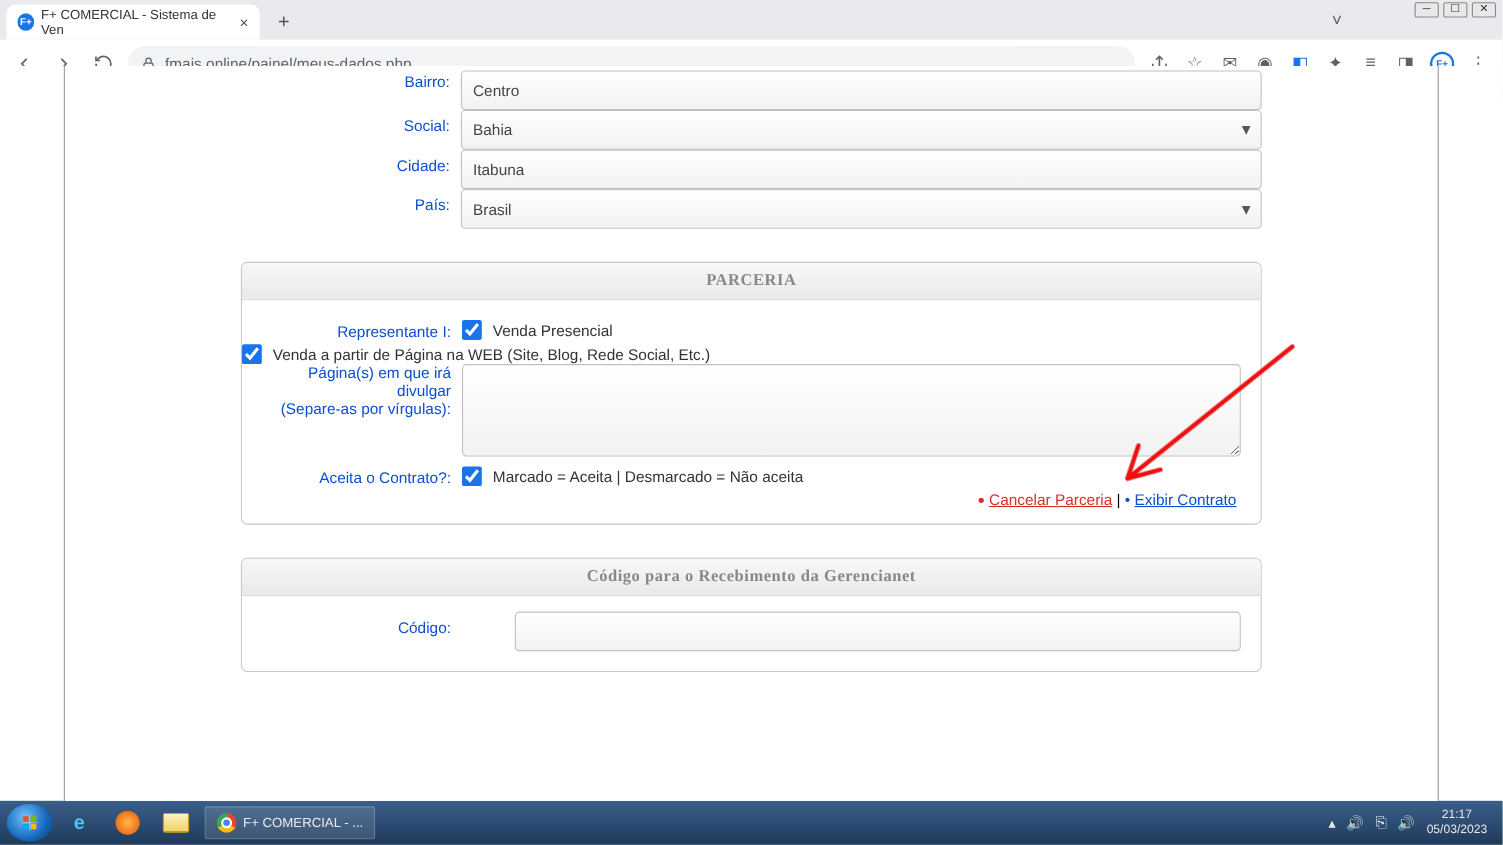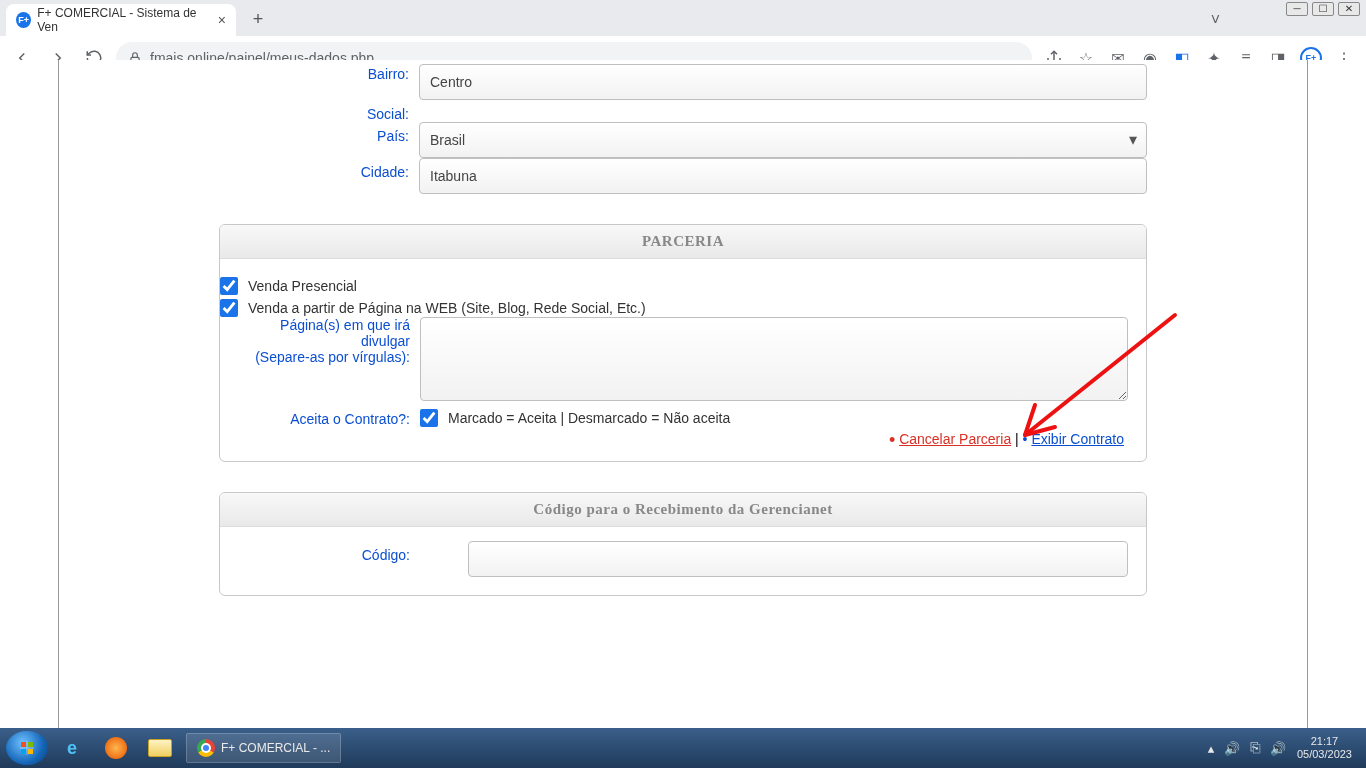--- a/index.html
+++ b/index.html
@@ -142,40 +142,46 @@
     <div class="page-body">
       <div class="content-wrap">
 
         <div class="toprows" style="padding-top:4px;">
           <div class="form-row">
             <div class="form-lbl">Bairro:</div>
             <div class="form-ctl"><input class="txt" value="Centro" style=""></div>
           </div>
           <div class="form-row">
             <div class="form-lbl">Social:</div>
+            <div class="form-ctl sel-wrap">
+              <select class="sel">
+                <option>Bahia</option>
+              </select>
+            </div>
+          </div>
+          <div class="form-row">
+            <div class="form-lbl">Cidade:</div>
+            <div class="form-ctl"><input class="txt" value="Itabuna" style=""></div>
           </div>
           <div class="form-row">
             <div class="form-lbl">País:</div>
             <div class="form-ctl sel-wrap">
               <select class="sel">
                 <option>Brasil</option>
               </select>
             </div>
           </div>
-          <div class="form-row">
-            <div class="form-lbl">Cidade:</div>
-            <div class="form-ctl"><input class="txt" value="Itabuna" style=""></div>
-          </div>
         </div>
 
         <div class="panel">
           <div class="panel-hd">PARCERIA</div>
           <div class="panel-body">
 
             <div class="form-row">
+              <div class="form-lbl">Representante I:</div>
               <div class="form-ctl chk-row">
                 <input type="checkbox" class="chk" checked="" style="">
                 <span class="chk-lbl">Venda Presencial</span>
               </div>
             </div>
 
             <div class="form-row">
               <div class="form-ctl chk-row">
                 <input type="checkbox" class="chk" checked="" style="">
                 <span class="chk-lbl">Venda a partir de Página na WEB (Site, Blog, Rede Social, Etc.)</span>

